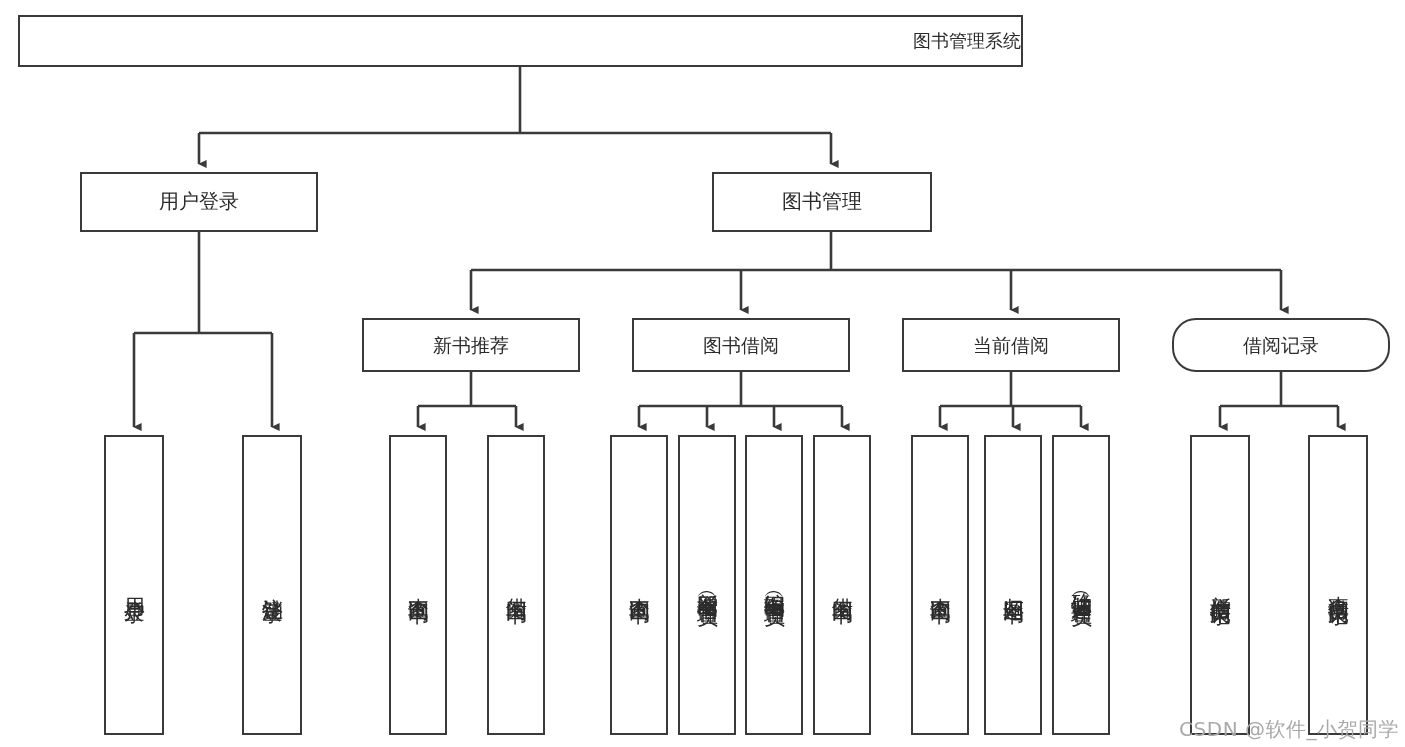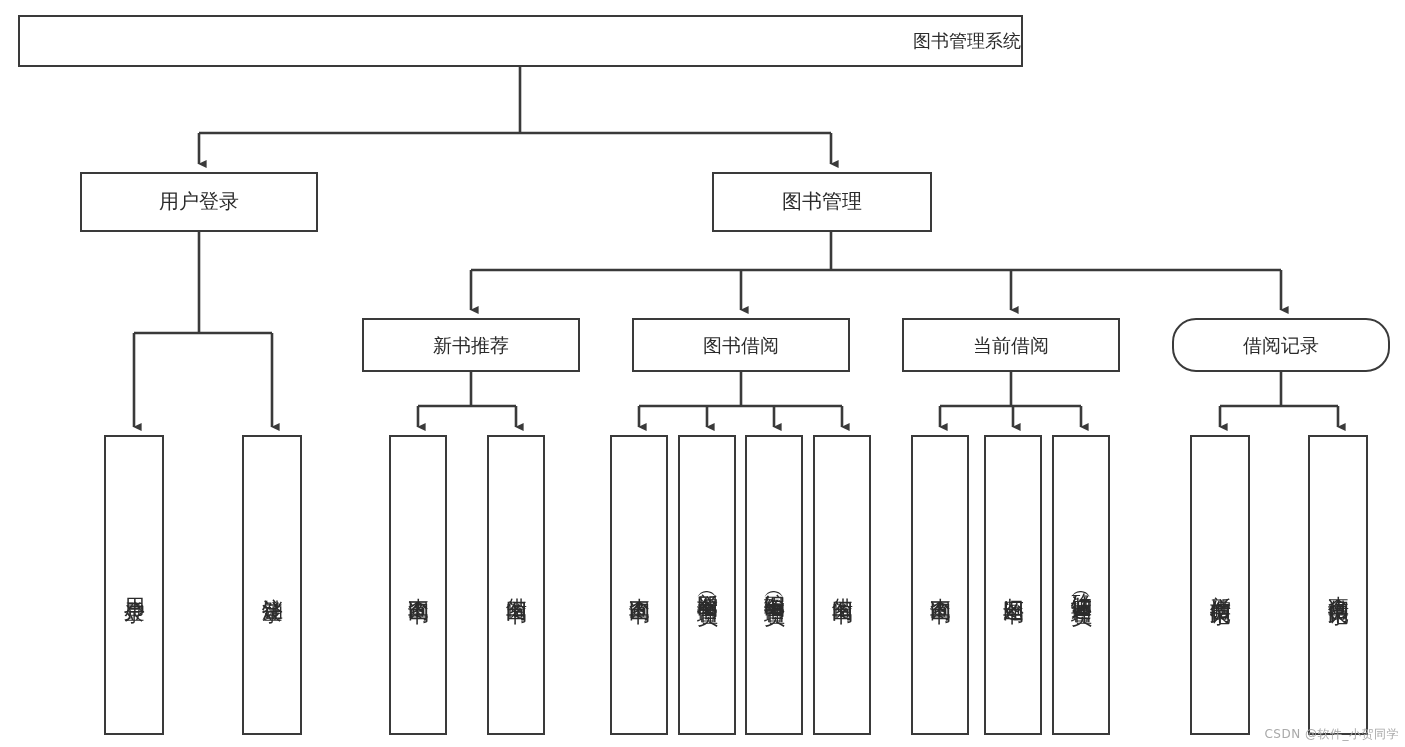--- a/index.html
+++ b/index.html
@@ -63,21 +63,21 @@
     display: block;
   }
   .node .htext {
     display: block;
     white-space: nowrap;
   }
   #watermark {
     position: absolute;
     right: 6px;
     bottom: 4px;
-    font-size: 12px;
+    font-size: 20px;
     color: #a9a9a9;
     letter-spacing: 0.5px;
     white-space: nowrap;
     user-select: none;
   }
 </style>
 </head>
 <body>
 
 <div id="diagram-root" style="background: rgb(255, 255, 255);">

